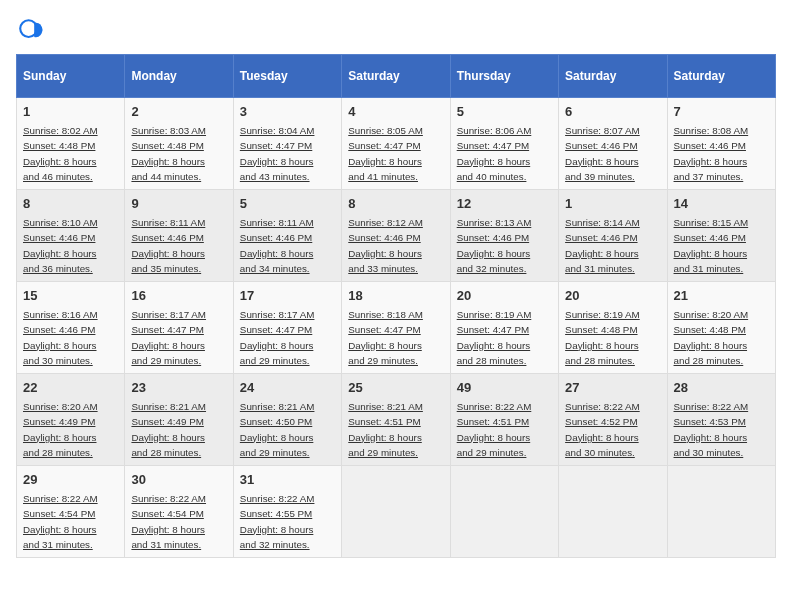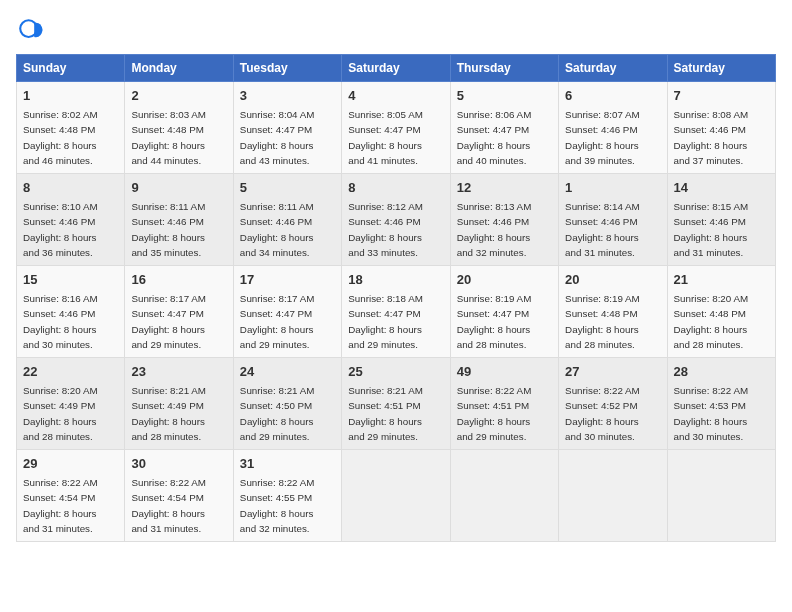--- a/index.html
+++ b/index.html
@@ -39,21 +39,21 @@
     }
     .calendar-table {
       width: 100%;
       border-collapse: collapse;
       font-size: 10.5px;
     }
     .calendar-table thead tr th {
       background-color: #3a6abf;
       color: #fff;
       text-align: left;
-      padding: 6px 6px;
+      padding: 14px 6px;
       font-size: 12px;
       font-weight: bold;
       border: 1px solid #5580cc;
     }
     .calendar-table tbody tr td {
       vertical-align: top;
       padding: 5px 6px;
       border: 1px solid #ddd;
       width: calc(100% / 7);
       min-height: 80px;
@@ -70,20 +70,21 @@
     .day-number {
       font-size: 13px;
       font-weight: bold;
       display: block;
       margin-bottom: 2px;
     }
     .day-info {
       font-size: 9.8px;
       color: #333;
       line-height: 1.45;
+      text-decoration: underline;
     }
     .empty-cell {
       background: #f0f0f0 !important;
     }
   </style>
 </head>
 <body>
 
 <div class="header-section">
   <div class="logo">

